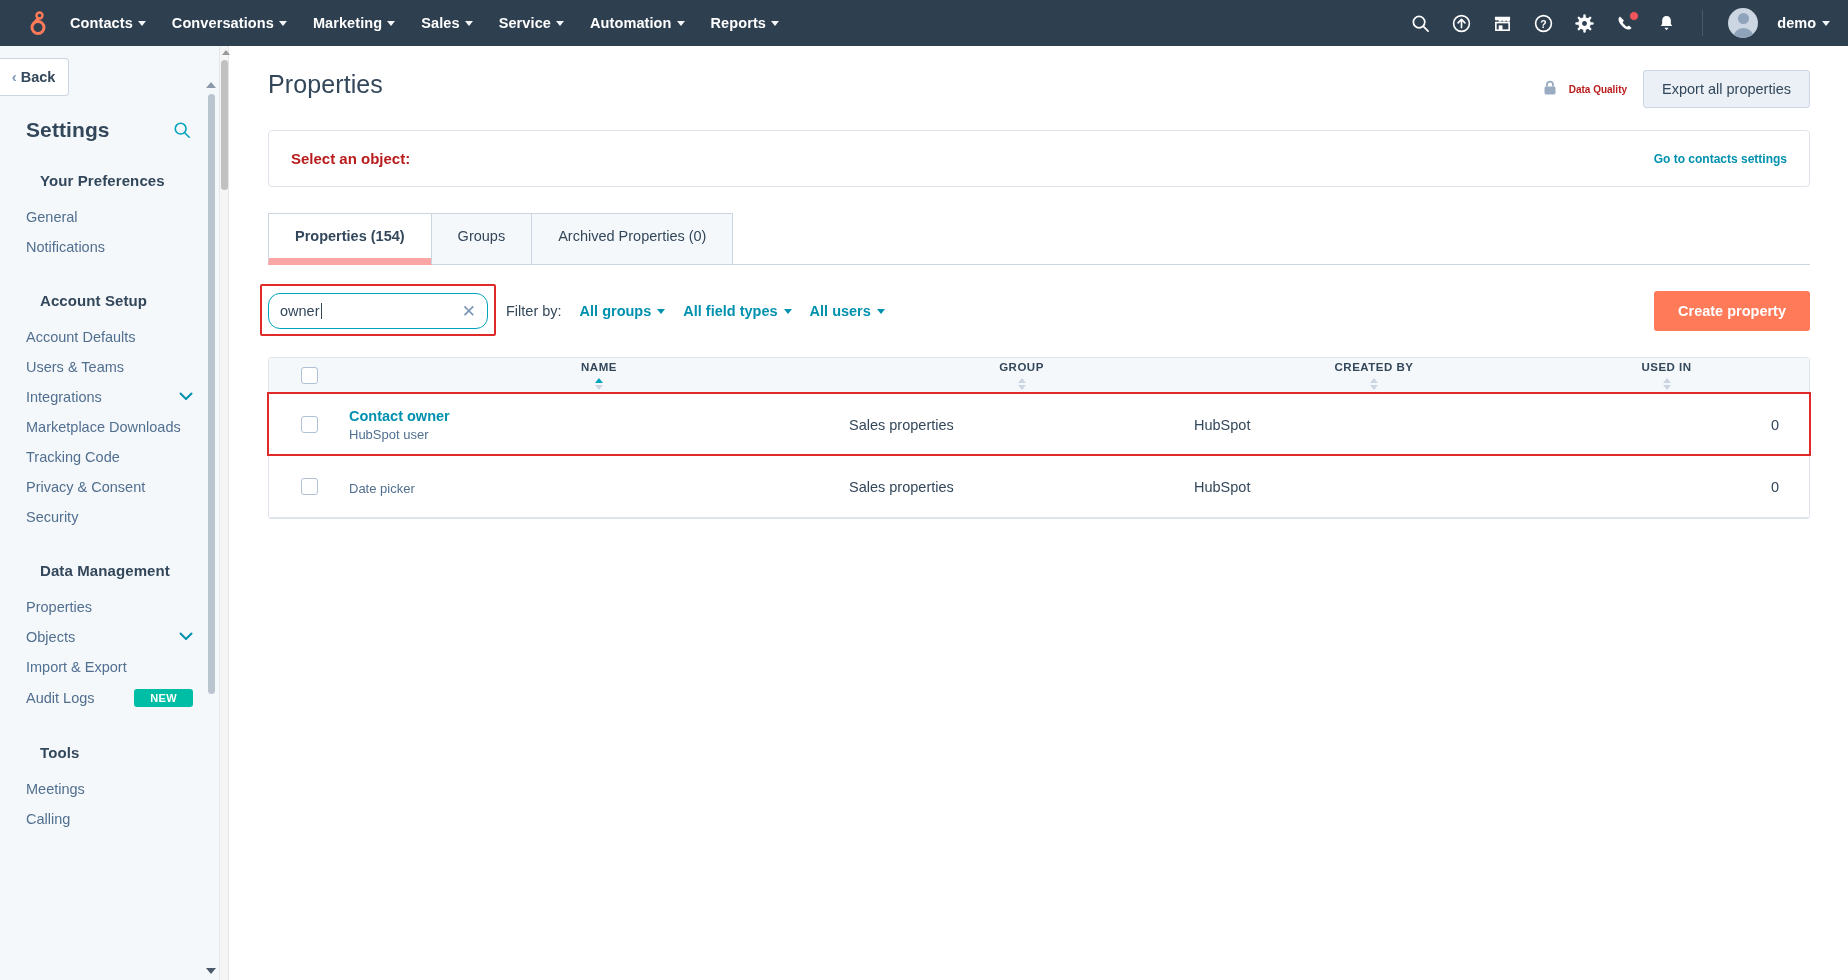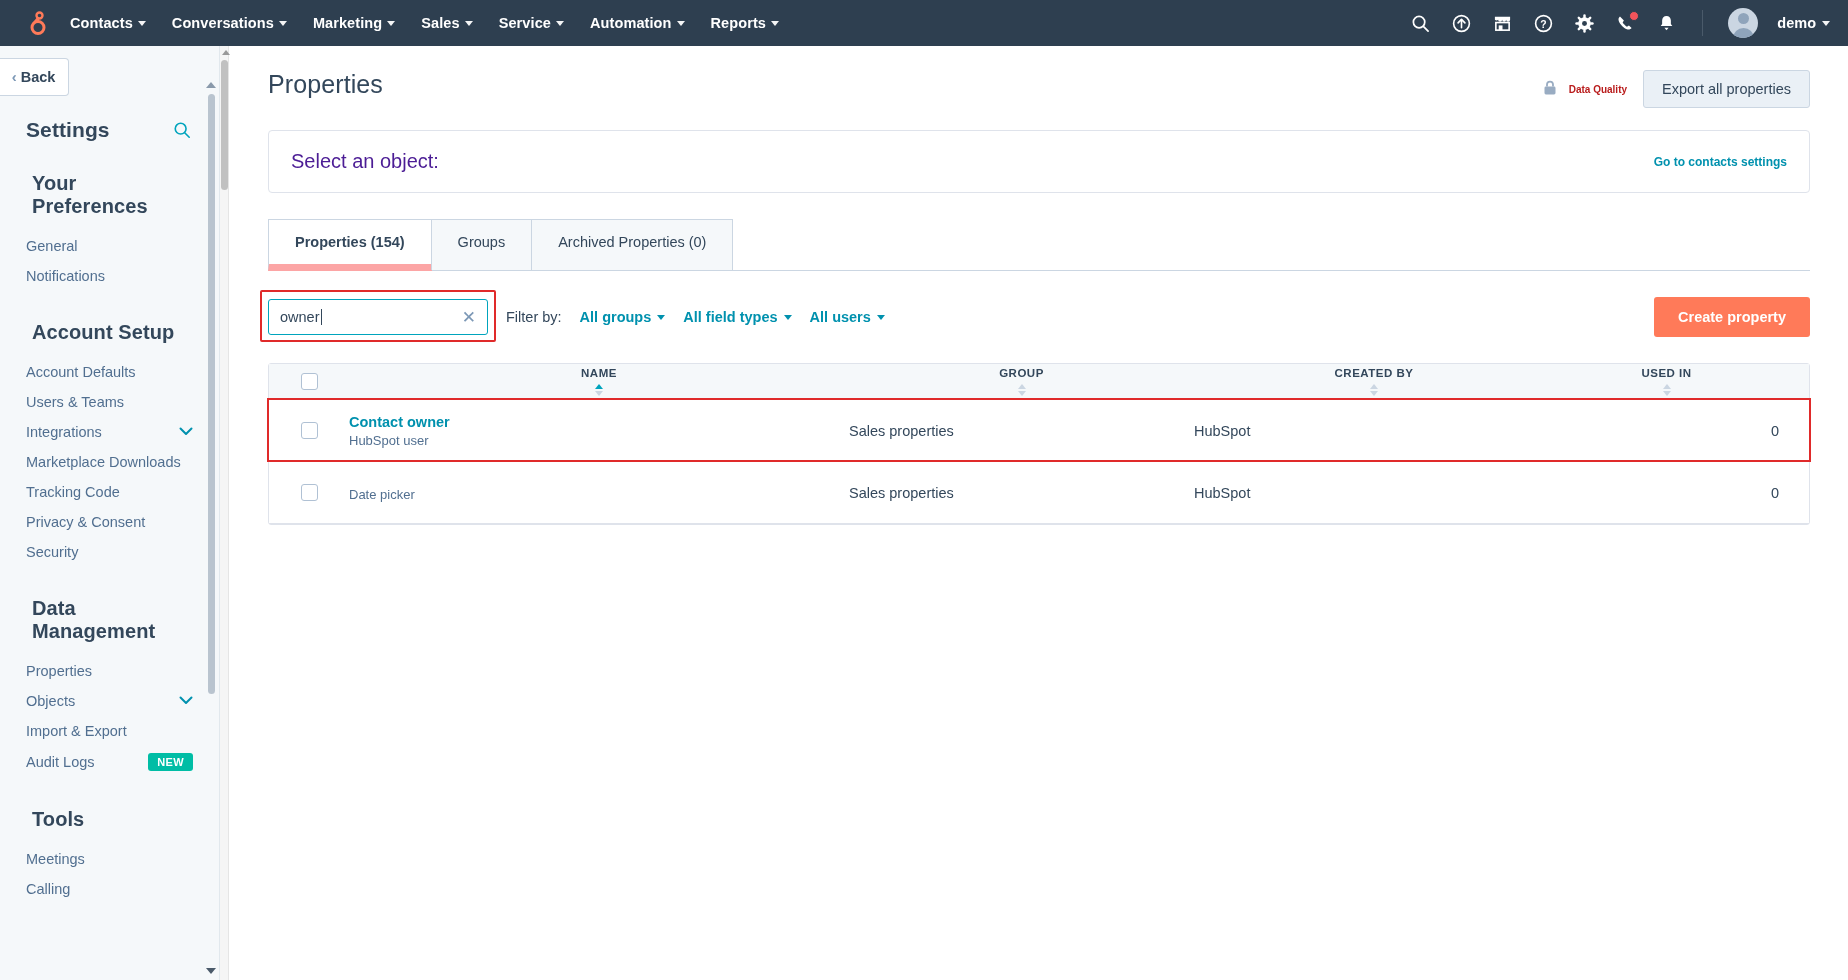--- a/index.html
+++ b/index.html
@@ -50,32 +50,32 @@
     gap: 4px; font-size: 14.5px; font-weight: 700; color: #33475b; cursor: pointer;
   }
   .chev-left { font-size: 15px; color: #7c98b6; line-height: 1; margin-top:-1px;}
   .settings-row {
     display: flex; align-items: center; justify-content: space-between;
     padding: 22px 28px 0 26px;
   }
   .settings-title { font-size: 21px; font-weight: 700; color: #33475b; letter-spacing:.1px;}
   .sb-search { cursor: pointer; display:flex; }
   .sb-group-title {
-    font-size: 20px; font-weight: 700; color: #33475b;
-    padding: 0 32px; margin-top: 30px; margin-bottom: 13px; letter-spacing:.1px;
+    font-size: 15px; font-weight: 700; color: #33475b;
+    padding: 0 40px; margin-top: 30px; margin-bottom: 13px; letter-spacing:.1px;
   }
   .sb-item {
     display: flex; align-items: center; justify-content: space-between;
     padding: 7px 26px 7px 26px; font-size: 14.5px; color: #516f90; cursor: pointer;
   }
   .sb-item-label { white-space: nowrap; }
   .sb-chev { color: #0091ae; font-size: 11px; line-height:1; }
   .new-badge {
     background: #00bda5; color: #fff; font-size: 11px; font-weight: 700;
-    padding: 3px 9px; border-radius: 3px; letter-spacing: .4px;
+    padding: 3px 16px; border-radius: 3px; letter-spacing: .4px;
   }
   .sb-scroll-thumb {
     position: absolute; right: 4px; top: 48px; width: 7px; height: 600px;
     background: #b9c4cf; border-radius: 4px;
   }
   .sb-arrow {
     position: absolute; right: 3px; width: 0; height: 0;
     border-left: 5px solid transparent; border-right: 5px solid transparent;
   }
   .sb-arrow-up { top: 36px; border-bottom: 6px solid #8a9aab; }
@@ -98,21 +98,21 @@
   .export-btn {
     background: #eaf0f6; border: 1px solid #cbd6e2; border-radius: 3px;
     color: #33475b; font-size: 14.5px; padding: 10px 18px; cursor: pointer;
   }
   .page-desc { padding: 14px 38px 0 38px; font-size: 14.5px; color: #33475b; }
 
   .object-panel {
     margin: 22px 38px 0 38px; border: 1px solid #dfe3eb; border-radius: 4px;
     padding: 19px 22px; display: flex; align-items: center; gap: 22px;
   }
-  .object-label { font-size: 20px; font-weight: 400; color: #4c1d95; }
+  .object-label { font-size: 15px; font-weight: 700; color: #b91c1c; }
   .object-select {
     width: 212px; height: 38px; background: #f5f8fa; border: 1px solid #cbd6e2;
     border-radius: 3px; display: flex; align-items: center; padding: 0 13px;
     font-size: 14.5px; color: #33475b; cursor: pointer; position: relative;
   }
   .object-select .sel-caret {
     position: absolute; right: 13px;
     width:0;height:0;border-left:6px solid transparent;border-right:6px solid transparent;border-top:7px solid #00a4bd;
   }
   .go-contacts {
@@ -127,21 +127,21 @@
   }
   .tab.active { background: #fff; font-weight: 700; border-bottom: 7px solid #fca5a5; margin-bottom: -1px; }
 
   .filter-row { margin: 26px 38px 0 38px; display: flex; align-items: center; gap: 18px; position: relative; }
   .search-wrap { position: relative; }
   .search-hl {
     position: absolute; left: -8px; top: -9px; width: 236px; height: 52px;
     border: 2.5px solid #e02a2a; border-radius: 2px; pointer-events: none;
   }
   .search-box {
-    width: 220px; height: 36px; border: 1.5px solid #00a4bd; border-radius: 3px;
+    width: 220px; height: 36px; border: 1.5px solid #00a4bd; border-radius: 12px;
     display: flex; align-items: center; padding: 0 11px; background: #fff;
   }
   .search-val { font-size: 14.5px; color: #33475b; }
   .search-caret-blink { display:inline-block; width:1px; height:16px; background:#33475b; margin-left:1px; vertical-align:-3px;}
   .search-clear { margin-left: auto; color: #7c98b6; font-size: 17px; cursor: pointer; line-height:1;}
   .filter-by { font-size: 14.5px; color: #33475b; }
   .filter-drop {
     font-size: 14.5px; font-weight: 700; color: #0091ae; cursor: pointer;
     display: flex; align-items: center; gap: 6px;
   }

